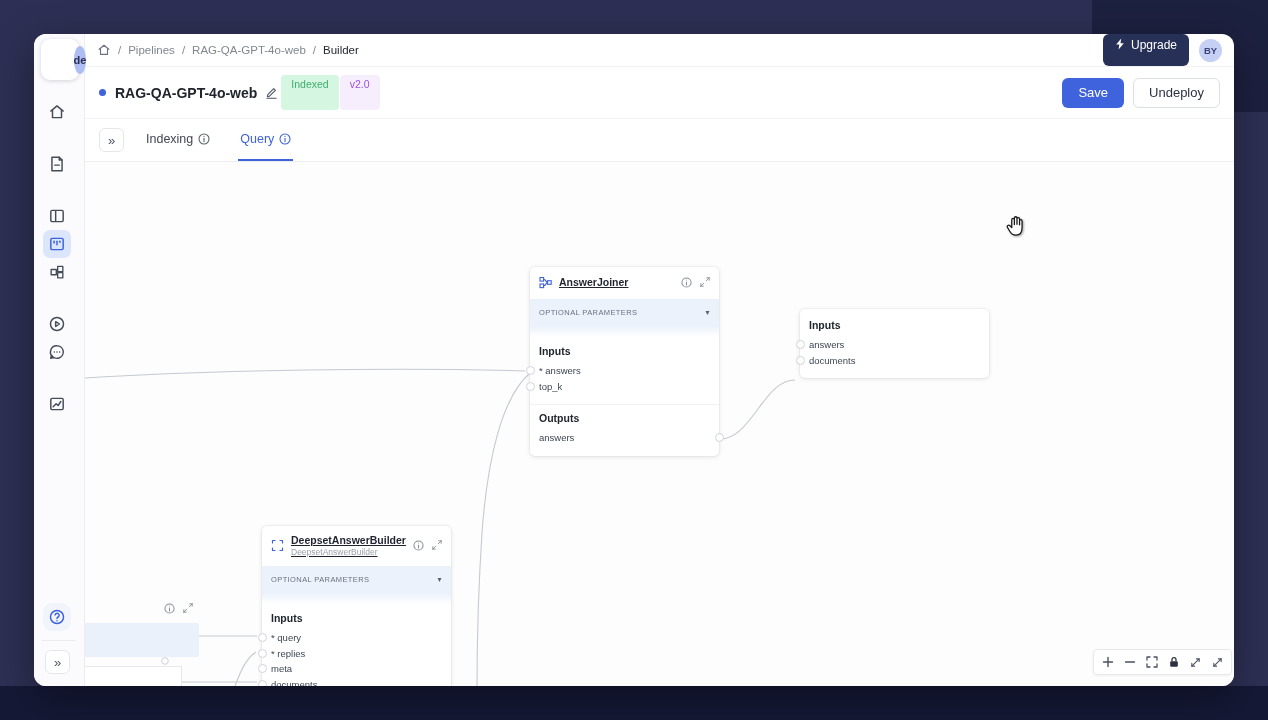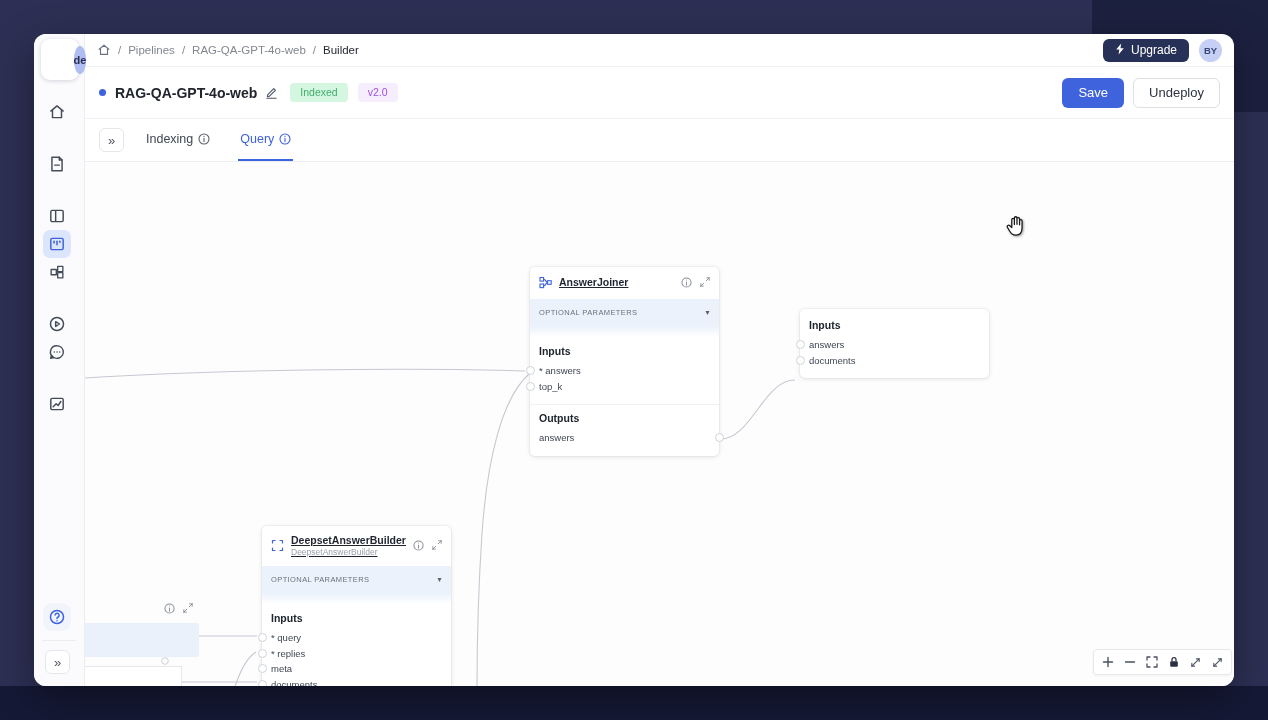--- a/index.html
+++ b/index.html
@@ -22,28 +22,28 @@
   .sico.helpbg { background:#f1f4fb; border-radius:9px; }
   .side-divider { position:absolute; left:8px; right:8px; top:606px; height:1px; background:#ececf0; }
   .collapse-btn { position:absolute; left:11px; top:616px; width:25px; height:24px; border:1px solid #e4e6ea; border-radius:6px; background:#fff; color:#4b5563; font-size:13px; display:flex; align-items:center; justify-content:center; cursor:pointer; }
 
   
   .main { position:absolute; left:51px; top:0; right:0; bottom:0; }
   .crumb-row { height:33px; display:flex; align-items:center; padding:0 12px; border-bottom:1px solid #f1f1f4; }
   .crumbs { display:flex; align-items:center; gap:7px; font-size:11.5px; color:#81878f; }
   .crumbs .last { color:#23272f; font-weight:500; }
   .crumb-right { margin-left:auto; display:flex; align-items:center; gap:10px; }
-  .upgrade-btn { display:flex; align-items:flex-start; gap:6px; background:#273157; color:#fff; font-size:12px; padding:4px 12px 5px; border-radius:6px; cursor:pointer; }
+  .upgrade-btn { display:flex; align-items:flex-start; gap:6px; background:#273157; color:#fff; font-size:12px; padding:4px 12px 14px; border-radius:6px; cursor:pointer; }
   .avatar { width:23px; height:23px; border-radius:50%; background:#c6d0f4; color:#3a4477; font-size:9.5px; font-weight:bold; display:flex; align-items:center; justify-content:center; cursor:pointer; }
 
   .title-row { height:52px; display:flex; align-items:center; padding:0 14px; border-bottom:1px solid #f1f1f4; }
   .status-dot { width:7px; height:7px; border-radius:50%; background:#3e63dd; }
   .pipe-name { font-size:14px; font-weight:bold; color:#20242c; margin:0 6px 0 9px; }
   .edit-ic { color:#4b5563; cursor:pointer; padding:2px; }
-  .badge { font-size:10.5px; padding:3px 10px 4px; border-radius:4px; margin-left:10px; }
+  .badge { font-size:10.5px; padding:3px 10px 20px; border-radius:4px; margin-left:1px; }
   .badge.indexed { background:#d5f6e0; color:#3fae6e; }
   .badge.version { background:#f6eefd; color:#9b51e0; }
   .title-right { margin-left:auto; display:flex; gap:9px; }
   .btn { font-size:13px; border-radius:6px; padding:6px 15px 7px; cursor:pointer; border:1px solid transparent; }
   .btn.primary { background:#3e63dd; color:#fff; }
   .btn.ghost { background:#fff; color:#2b3240; border-color:#dcdfe4; }
 
   .tab-row { height:43px; display:flex; align-items:center; padding:0 14px; border-bottom:1px solid #ededf0; }
   .panel-btn { width:25px; height:24px; border:1px solid #e4e6ea; border-radius:6px; background:#fff; color:#4b5563; font-size:13px; display:flex; align-items:center; justify-content:center; cursor:pointer; margin-right:20px; }
   .tab { height:100%; display:flex; align-items:center; gap:5px; font-size:12.5px; color:#3f4754; border-bottom:2.5px solid transparent; padding:0 2px; margin-right:26px; cursor:pointer; }

